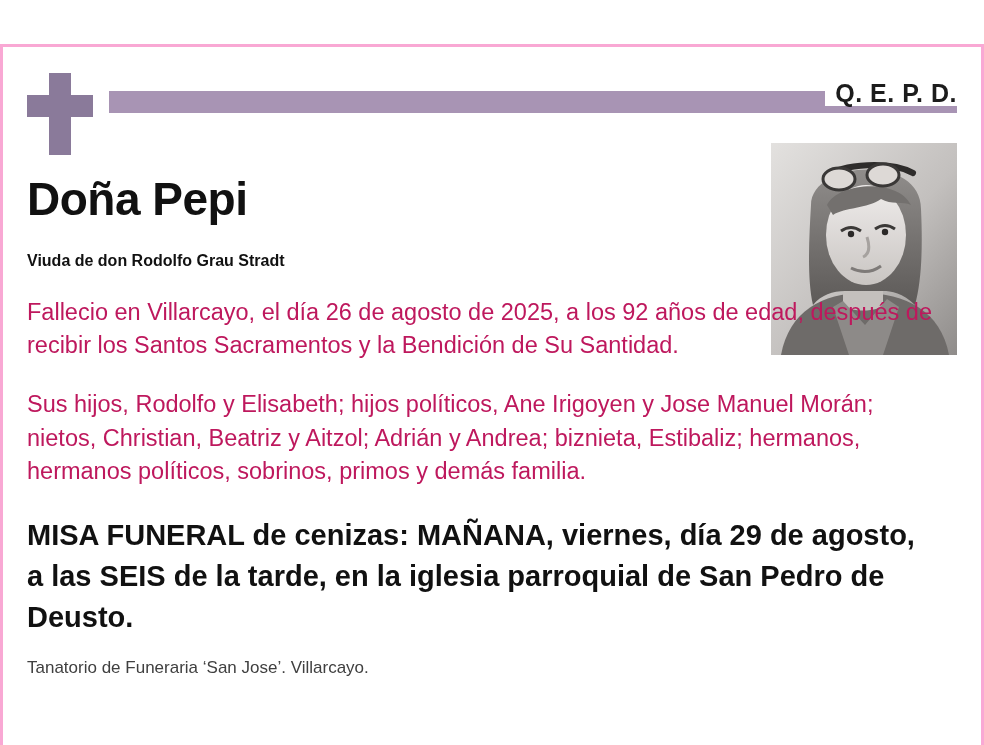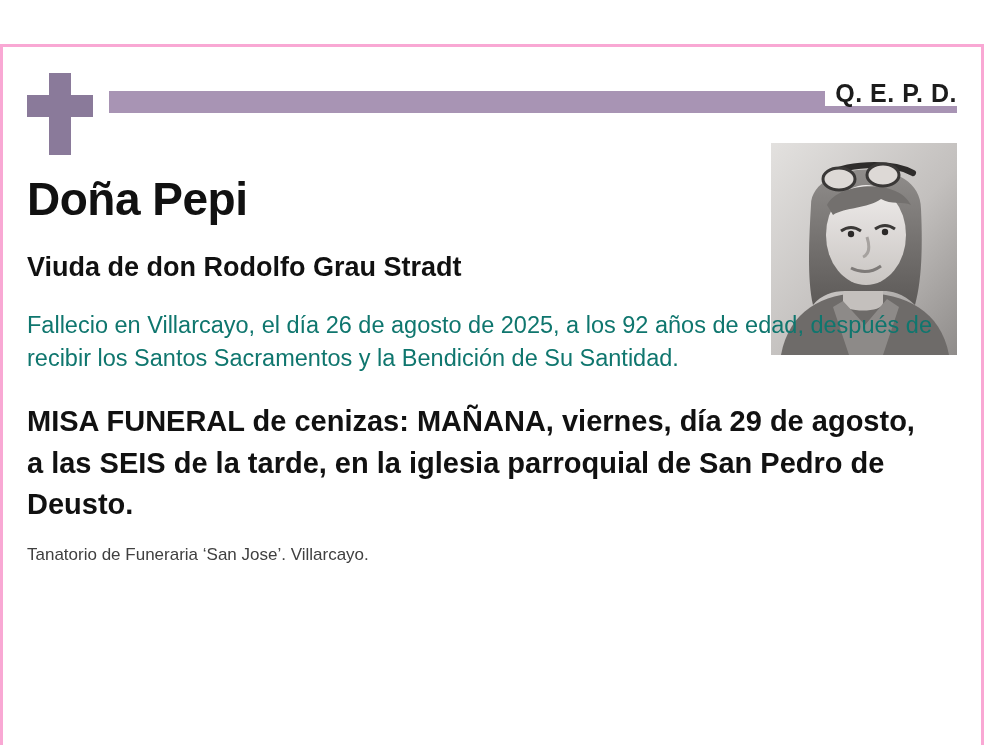--- a/index.html
+++ b/index.html
@@ -97,28 +97,28 @@
   .name {
     font-weight: bold;
     font-size: 46px;
     line-height: 1.06;
     color: #111111;
     letter-spacing: -0.5px;
     margin: 0;
   }
   .spouse {
     font-weight: bold;
-    font-size: 27px;
+    font-size: 16px;
     color: #111111;
     margin: 28px 0 0 0;
   }
   .para {
     font-size: 23.5px;
     line-height: 1.42;
-    color: #0f766e;
+    color: #be185d;
     margin: 26px 0 0 0;
   }
   .para.family { width: 905px; }
   .para.death { width: 905px; }
   .service {
     font-weight: bold;
     font-size: 29px;
     line-height: 1.42;
     color: #111111;
     margin: 26px 0 0 0;
@@ -193,20 +193,21 @@
 
     <div class="content">
       <div class="name">
         <div>Doña Pepi</div>
       </div>
 
       <p class="spouse">Viuda de don Rodolfo Grau Stradt</p>
 
       <p class="para death">Fallecio en Villarcayo, el día 26 de agosto de 2025, a los 92 años de edad, después de recibir los Santos Sacramentos y la Bendición de Su Santidad.</p>
 
+      <p class="para family">Sus hijos, Rodolfo y Elisabeth; hijos políticos, Ane Irigoyen y Jose Manuel Morán; nietos, Christian, Beatriz y Aitzol; Adrián y Andrea; biznieta, Estibaliz; hermanos, hermanos políticos, sobrinos, primos y demás familia.</p>
 
       <p class="service">MISA FUNERAL de cenizas: MAÑANA, viernes, día 29 de agosto, a las SEIS de la tarde, en la iglesia parroquial de San Pedro de Deusto.</p>
 
       <p class="venue">Tanatorio de Funeraria ‘San Jose’. Villarcayo.</p>
     </div>
 
   </div>
 </div>
 
 </body></html>

